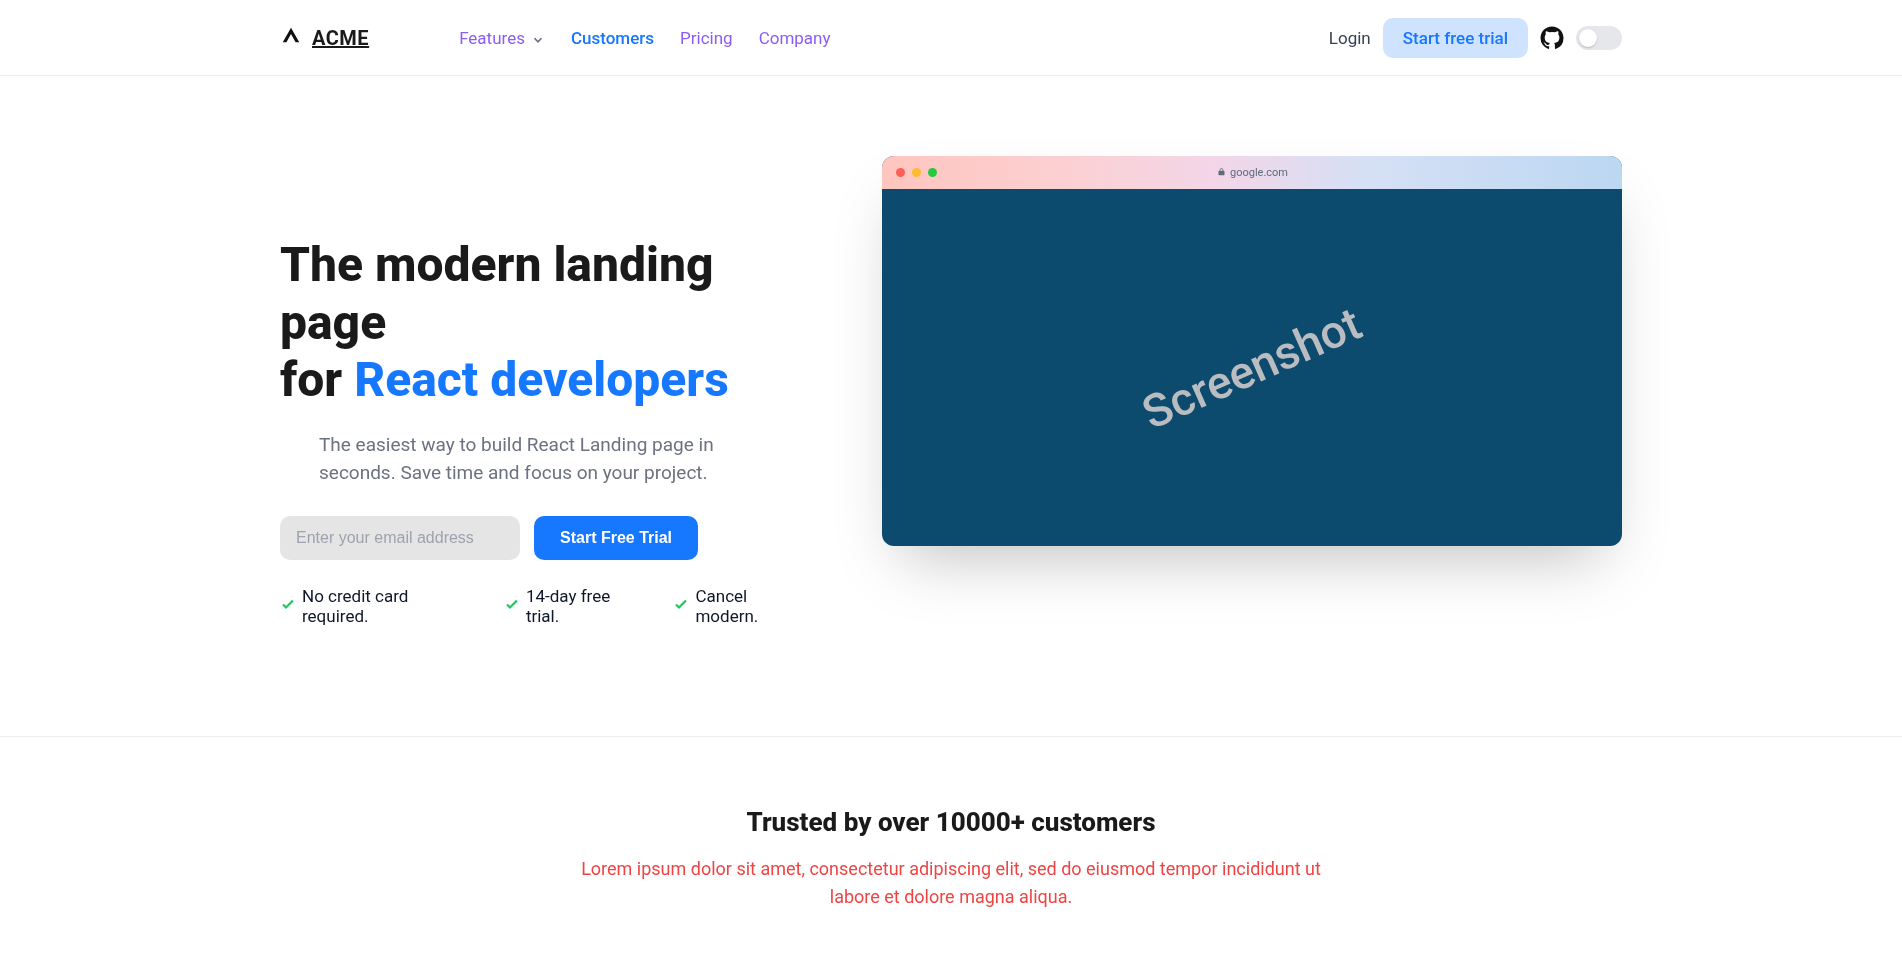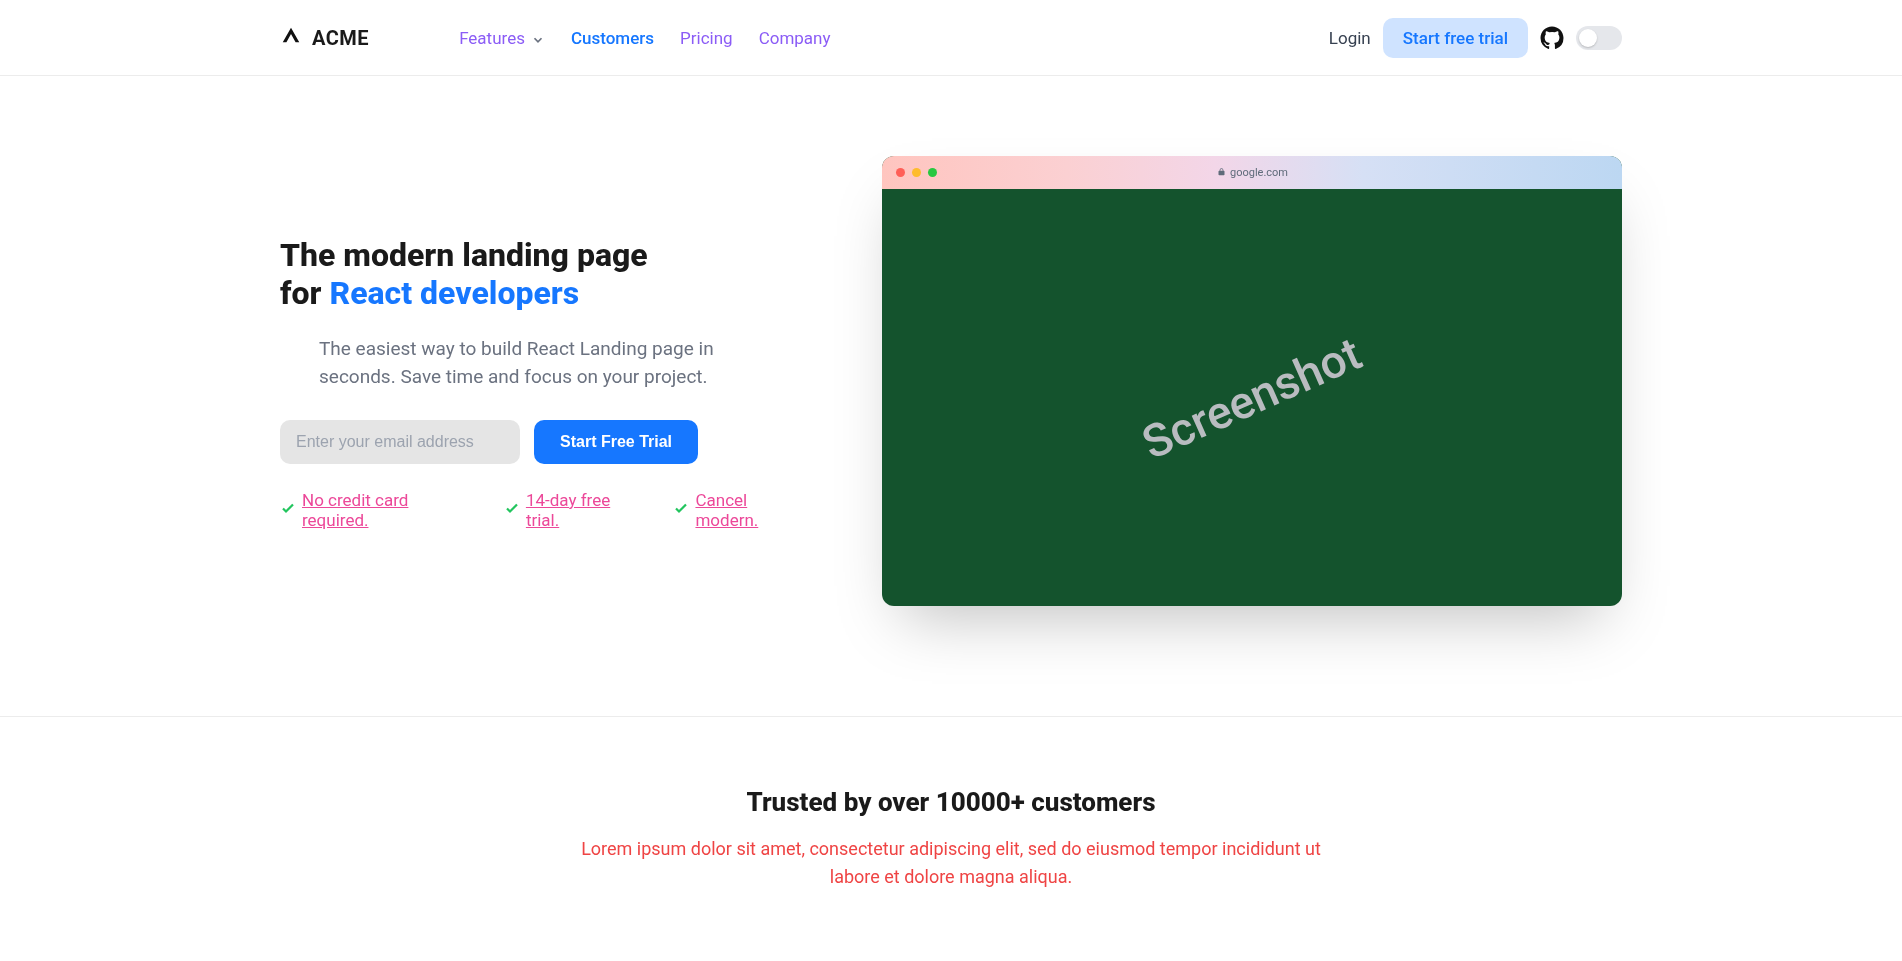--- a/index.html
+++ b/index.html
@@ -12,21 +12,21 @@
 
     
     .navbar {
       height: 76px;
       border-bottom: 1px solid #ececec;
       display: flex;
       align-items: center;
       padding: 0 280px;
       gap: 90px;
     }
-    .brand { display: flex; align-items: center; gap: 10px; font-weight: 700; font-size: 20px; letter-spacing: 0.5px; }
+    .brand { display: flex; align-items: center; gap: 10px; font-weight: 700; font-size: 20px; letter-spacing: 0.5px; text-decoration: underline; }
     .brand svg { width: 22px; height: 22px; }
     .nav-links { display: flex; gap: 26px; align-items: center; }
     .nav-item {
       font-size: 17px;
       color: #8b5cf6;
       cursor: pointer;
       display: flex;
       align-items: center;
       gap: 6px;
     }
@@ -55,48 +55,48 @@
 
     
     .hero {
       display: flex;
       padding: 80px 280px 110px;
       gap: 70px;
       align-items: flex-start;
       border-bottom: 1px solid #ececec;
     }
     .hero-left { width: 560px; padding-top: 80px; }
-    .hero-title { font-size: 32px; font-weight: 800; line-height: 1.2; margin-bottom: 8px; }
+    .hero-title { font-size: 48px; font-weight: 800; line-height: 1.2; margin-bottom: 8px; }
     .hero-title .line1 { display: block; }
     .hero-title .line2-pre { }
     .hero-title .line2-hl {
       background: linear-gradient(90deg, #1677ff, #1677ff);
       -webkit-background-clip: text;
       background-clip: text;
       -webkit-text-fill-color: transparent;
       color: #1677ff;
     }
     .hero-sub { margin-top: 22px; color: #6b7280; font-size: 19px; line-height: 1.5; max-width: 400px; margin-left: 39px; }
     .hero-form { margin-top: 28px; display: flex; gap: 14px; }
     .hero-input {
       width: 240px; height: 44px; border: none; background: #e5e5e5; border-radius: 10px; padding: 0 16px; font-size: 16px; color: #6b7280;
     }
     .hero-input::placeholder { color: #9ca3af; }
     .hero-btn {
       height: 44px; padding: 0 26px; background: #1677ff; color: #fff; border: none; border-radius: 10px; font-weight: 600; font-size: 16px; cursor: pointer;
     }
-    .hero-checks { margin-top: 26px; display: flex; gap: 28px; color: #ec4899; font-size: 17px; text-decoration: underline; }
+    .hero-checks { margin-top: 26px; display: flex; gap: 28px; color: #0f172a; font-size: 17px; }
     .hero-checks .item { display: flex; align-items: center; gap: 6px; }
     .hero-checks svg { width: 16px; height: 16px; color: #22c55e; }
 
     .hero-right { flex: 1; }
     .browser-mock {
-      width: 740px; height: 450px;
+      width: 740px; height: 390px;
       border-radius: 12px;
-      background: #14532d;
+      background: #0c4a6e;
       box-shadow: 0 30px 60px -20px rgba(0,0,0,0.25);
       overflow: hidden;
       position: relative;
     }
     .browser-top {
       height: 33px;
       background: linear-gradient(90deg, #ffc5bf 0%, #fbd0d2 25%, #f3d6e8 45%, #d6e0f5 65%, #bcd7f2 100%);
       display: flex; align-items: center; padding: 0 14px; gap: 8px;
     }
     .dots { display: flex; gap: 7px; }

